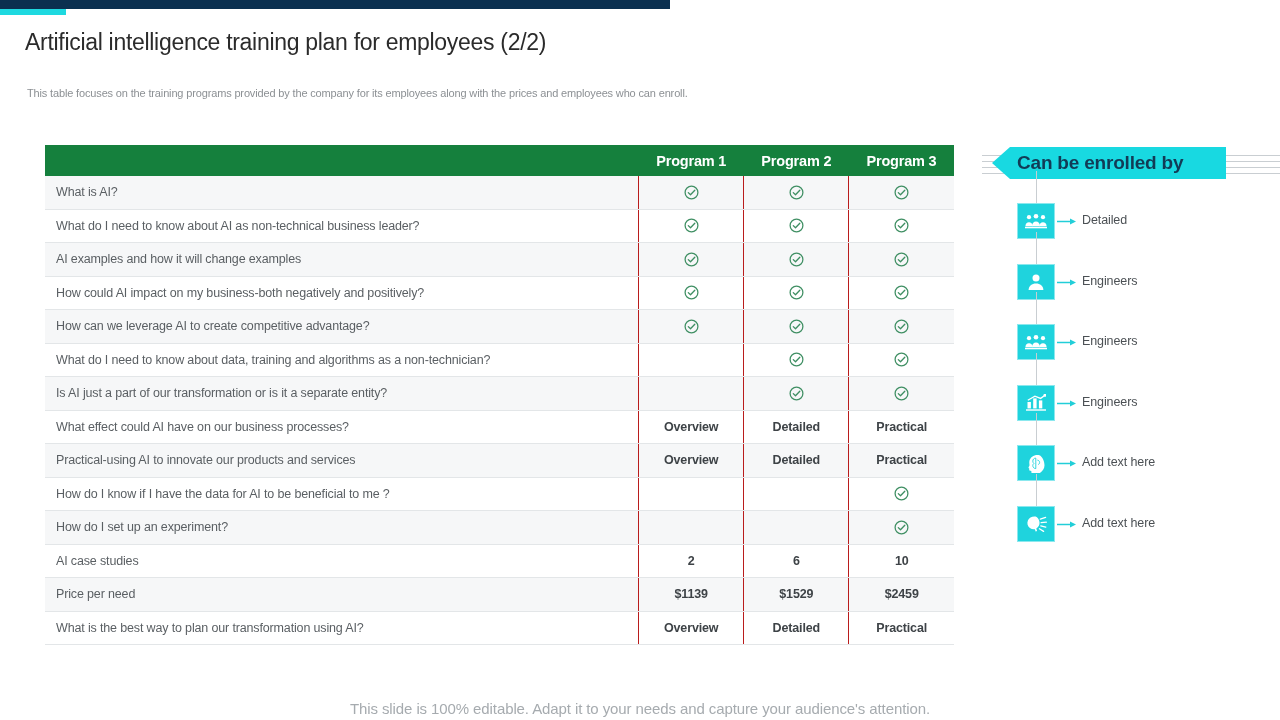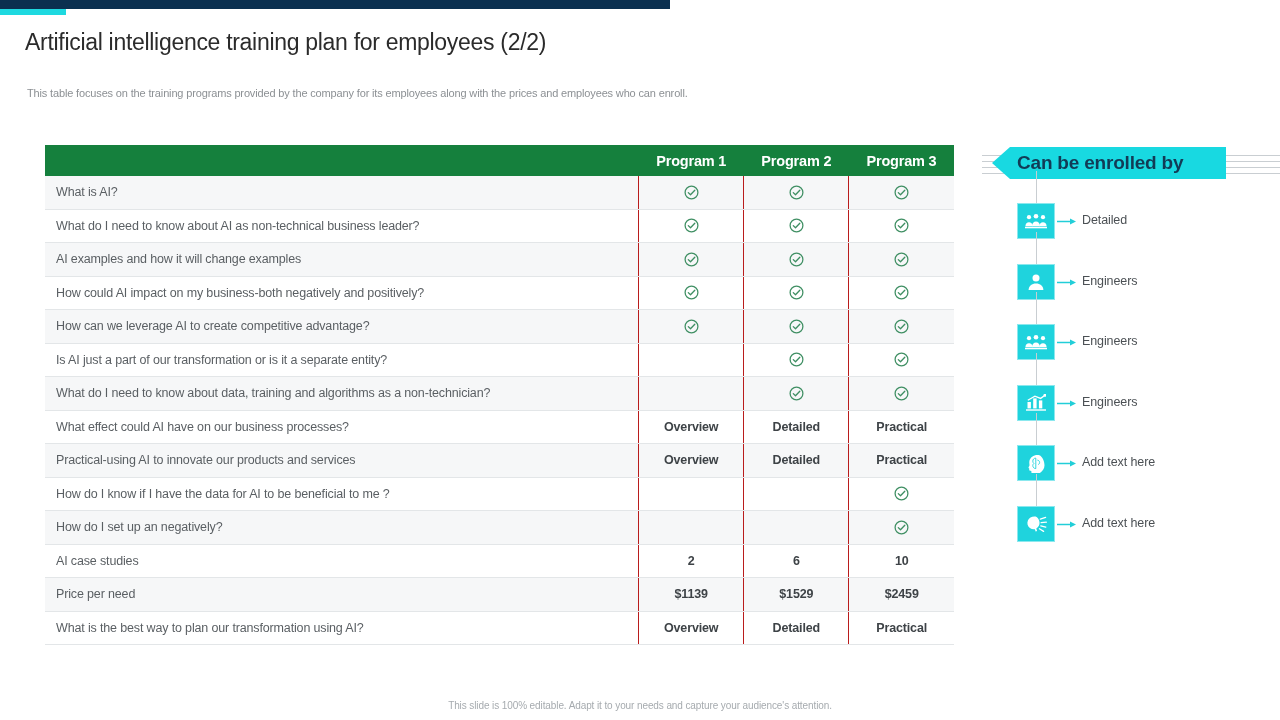--- a/index.html
+++ b/index.html
@@ -185,21 +185,21 @@
     letter-spacing: -0.1px;
     white-space: nowrap;
   }
 
   
   #footer {
     position: absolute;
     left: 0; top: 700px;
     width: 1280px;
     text-align: center;
-    font-size: 10px;
+    font-size: 15px;
     color: #a6abaf;
     letter-spacing: -0.1px;
   }
 </style>
 </head>
 <body>
 
 <div id="topbar-navy"></div>
 <div id="topbar-cyan"></div>
 
@@ -292,33 +292,33 @@
           <td class="val"><span class="chk"><svg width="15" height="15" viewBox="0 0 15 15">
                 <circle cx="7.5" cy="7.5" r="6.4" fill="none" stroke="#3f8f63" stroke-width="1.25"></circle>
                 <path d="M4.3 7.6 L6.5 9.8 L10.8 5.2" fill="none" stroke="#3f8f63" stroke-width="1.3" stroke-linecap="round" stroke-linejoin="round"></path>
               </svg></span></td>
           <td class="val"><span class="chk"><svg width="15" height="15" viewBox="0 0 15 15">
                 <circle cx="7.5" cy="7.5" r="6.4" fill="none" stroke="#3f8f63" stroke-width="1.25"></circle>
                 <path d="M4.3 7.6 L6.5 9.8 L10.8 5.2" fill="none" stroke="#3f8f63" stroke-width="1.3" stroke-linecap="round" stroke-linejoin="round"></path>
               </svg></span></td>
         </tr>
         <tr>
+          <td>What do I need to know about data, training and algorithms as a non-technician?</td>
+          <td class="val"></td>
+          <td class="val"><span class="chk"><svg width="15" height="15" viewBox="0 0 15 15">
+                <circle cx="7.5" cy="7.5" r="6.4" fill="none" stroke="#3f8f63" stroke-width="1.25"></circle>
+                <path d="M4.3 7.6 L6.5 9.8 L10.8 5.2" fill="none" stroke="#3f8f63" stroke-width="1.3" stroke-linecap="round" stroke-linejoin="round"></path>
+              </svg></span></td>
+          <td class="val"><span class="chk"><svg width="15" height="15" viewBox="0 0 15 15">
+                <circle cx="7.5" cy="7.5" r="6.4" fill="none" stroke="#3f8f63" stroke-width="1.25"></circle>
+                <path d="M4.3 7.6 L6.5 9.8 L10.8 5.2" fill="none" stroke="#3f8f63" stroke-width="1.3" stroke-linecap="round" stroke-linejoin="round"></path>
+              </svg></span></td>
+        </tr>
+        <tr>
           <td>Is AI just a part of our transformation or is it a separate entity?</td>
-          <td class="val"></td>
-          <td class="val"><span class="chk"><svg width="15" height="15" viewBox="0 0 15 15">
-                <circle cx="7.5" cy="7.5" r="6.4" fill="none" stroke="#3f8f63" stroke-width="1.25"></circle>
-                <path d="M4.3 7.6 L6.5 9.8 L10.8 5.2" fill="none" stroke="#3f8f63" stroke-width="1.3" stroke-linecap="round" stroke-linejoin="round"></path>
-              </svg></span></td>
-          <td class="val"><span class="chk"><svg width="15" height="15" viewBox="0 0 15 15">
-                <circle cx="7.5" cy="7.5" r="6.4" fill="none" stroke="#3f8f63" stroke-width="1.25"></circle>
-                <path d="M4.3 7.6 L6.5 9.8 L10.8 5.2" fill="none" stroke="#3f8f63" stroke-width="1.3" stroke-linecap="round" stroke-linejoin="round"></path>
-              </svg></span></td>
-        </tr>
-        <tr>
-          <td>What do I need to know about data, training and algorithms as a non-technician?</td>
           <td class="val"></td>
           <td class="val"><span class="chk"><svg width="15" height="15" viewBox="0 0 15 15">
                 <circle cx="7.5" cy="7.5" r="6.4" fill="none" stroke="#3f8f63" stroke-width="1.25"></circle>
                 <path d="M4.3 7.6 L6.5 9.8 L10.8 5.2" fill="none" stroke="#3f8f63" stroke-width="1.3" stroke-linecap="round" stroke-linejoin="round"></path>
               </svg></span></td>
           <td class="val"><span class="chk"><svg width="15" height="15" viewBox="0 0 15 15">
                 <circle cx="7.5" cy="7.5" r="6.4" fill="none" stroke="#3f8f63" stroke-width="1.25"></circle>
                 <path d="M4.3 7.6 L6.5 9.8 L10.8 5.2" fill="none" stroke="#3f8f63" stroke-width="1.3" stroke-linecap="round" stroke-linejoin="round"></path>
               </svg></span></td>
         </tr>
@@ -337,21 +337,21 @@
         <tr>
           <td>How do I know if I have the data for AI to be beneficial to me ?</td>
           <td class="val"></td>
           <td class="val"></td>
           <td class="val"><span class="chk"><svg width="15" height="15" viewBox="0 0 15 15">
                 <circle cx="7.5" cy="7.5" r="6.4" fill="none" stroke="#3f8f63" stroke-width="1.25"></circle>
                 <path d="M4.3 7.6 L6.5 9.8 L10.8 5.2" fill="none" stroke="#3f8f63" stroke-width="1.3" stroke-linecap="round" stroke-linejoin="round"></path>
               </svg></span></td>
         </tr>
         <tr>
-          <td>How do I set up an negatively?</td>
+          <td>How do I set up an experiment?</td>
           <td class="val"></td>
           <td class="val"></td>
           <td class="val"><span class="chk"><svg width="15" height="15" viewBox="0 0 15 15">
                 <circle cx="7.5" cy="7.5" r="6.4" fill="none" stroke="#3f8f63" stroke-width="1.25"></circle>
                 <path d="M4.3 7.6 L6.5 9.8 L10.8 5.2" fill="none" stroke="#3f8f63" stroke-width="1.3" stroke-linecap="round" stroke-linejoin="round"></path>
               </svg></span></td>
         </tr>
         <tr>
           <td>AI case studies</td>
           <td class="val">2</td>

